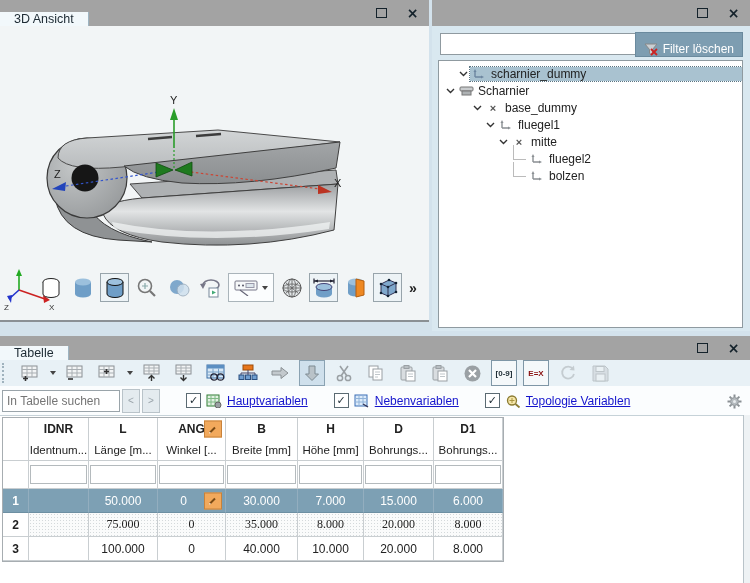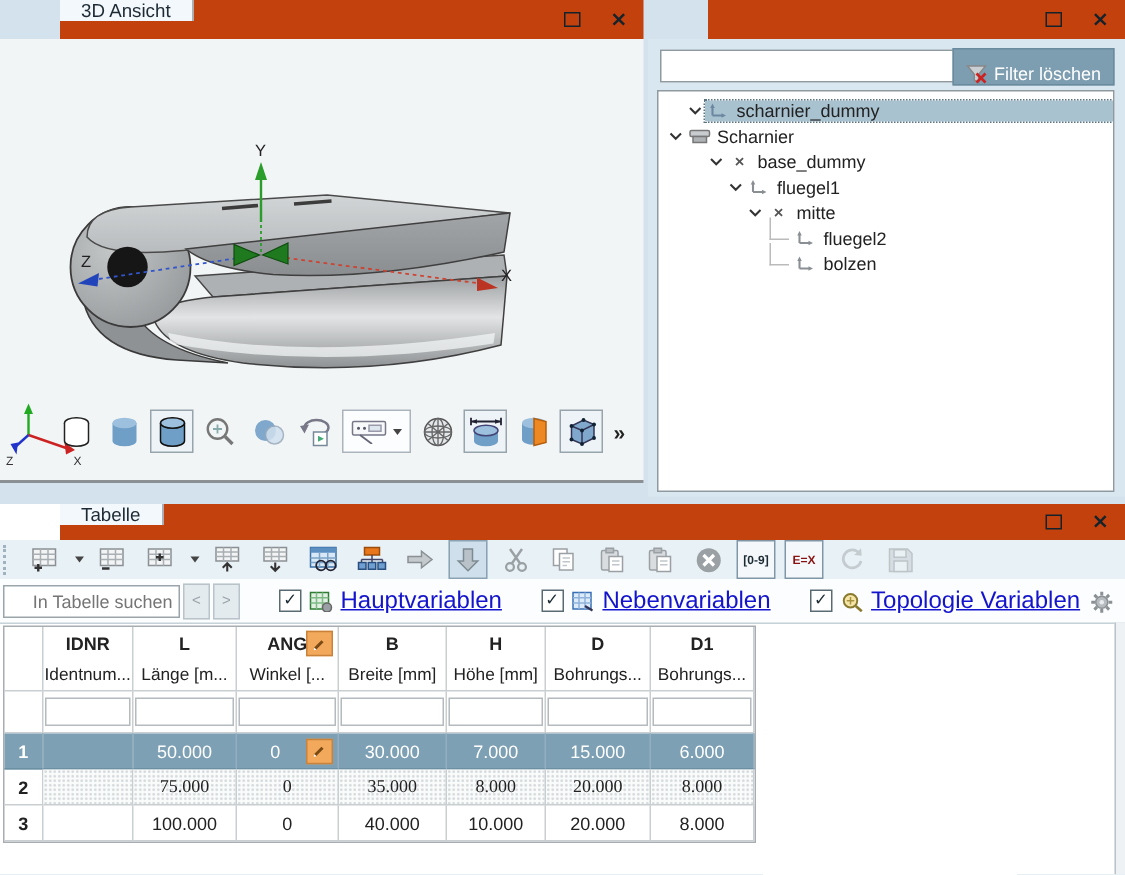--- a/index.html
+++ b/index.html
@@ -1,19 +1,19 @@
 <!DOCTYPE html>
 <html><head>
 <meta charset="utf-8">
 <style>
   html,body{margin:0;padding:0;}
   body{font-family:"Liberation Sans",sans-serif;}
   #app{position:relative;width:750px;height:583px;background:#d3e2ec;overflow:hidden;font-size:12px;color:#222;}
   .panel{position:absolute;}
-  .titlebar{position:relative;height:26px;background:#c2410c;display:flex;align-items:flex-start;margin-left:40px;}
+  .titlebar{position:relative;height:26px;background:#a3a3a3;display:flex;align-items:flex-end;}
   .tab{background:#f2f8fb;color:#1d2a33;display:flex;align-items:center;padding:0 14px;font-size:12.5px;border-right:1px solid #9db4c2;}
   .winbtns{position:absolute;right:10px;top:0;height:100%;display:flex;align-items:center;gap:18px;}
   .wbtn{width:13px;height:13px;display:flex;align-items:center;justify-content:center;cursor:pointer;}
   .maxglyph{width:9px;height:8px;border:1.5px solid #14222b;}
   .xglyph{font-size:14px;font-weight:bold;color:#14222b;line-height:1;font-family:"DejaVu Sans",sans-serif;}
   
   #panel-3d{left:0;top:0;width:429px;height:320px;}
   .viewport{position:relative;width:429px;height:294px;background:#f2f5f6;border-bottom:2px solid #8a9094;}
   .v-toolbar{position:absolute;left:36px;bottom:18px;display:flex;align-items:center;gap:3px;}
   .vico{width:27px;height:27px;display:flex;align-items:center;justify-content:center;border:1px solid transparent;cursor:pointer;}
@@ -39,25 +39,25 @@
   #panel-tabelle .titlebar{height:24px;}
   .t-toolbar{height:26px;background:#e8f1f6;display:flex;align-items:center;gap:6px;padding-left:2px;}
   .grip{width:4px;height:20px;border-left:2px dotted #9fb2bd;margin-right:3px;}
   .tbtn{width:24px;height:24px;display:flex;align-items:center;justify-content:center;border:1px solid transparent;cursor:pointer;position:relative;}
   .tbtn.pressed{background:#cfe0ec;border:1px solid #8aa2b2;}
   .tbtn.toggled{background:#f4f8fa;border:1px solid #7e96a6;}
   .tbtn.disabled{opacity:.45;cursor:default;}
   .caret{width:0;height:0;border-left:3.5px solid transparent;border-right:3.5px solid transparent;border-top:4px solid #444;margin-left:1px;}
   .minitext{font-size:8px;font-weight:bold;color:#1c2b33;letter-spacing:0;}
   .row2{height:29px;background:#fbfdfe;border-bottom:1px solid #c6d2d8;display:flex;align-items:center;position:relative;}
-  .search-input{width:108px;height:20px;border:1px solid #9aa4aa;margin-left:2px;font-size:12px;padding:0 4px;font-family:"Liberation Sans",sans-serif;color:#333;text-align:right;}
+  .search-input{width:108px;height:20px;border:1px solid #9aa4aa;margin-left:2px;font-size:12px;padding:0 4px;font-family:"Liberation Sans",sans-serif;color:#333;}
   .navbtn{width:16px;height:22px;background:#e4ebef;border:1px solid #b9c3c9;color:#9aa4aa;font-size:10px;display:flex;align-items:center;justify-content:center;margin-left:2px;cursor:pointer;}
   .ckgroup{display:flex;align-items:center;gap:5px;margin-left:26px;cursor:pointer;}
   .ckbox{width:13px;height:13px;background:#fff;border:1px solid #5a6a72;display:flex;align-items:center;justify-content:center;font-size:11px;color:#1c2b33;line-height:1;}
-  .cklink{color:#1414cc;text-decoration:underline;font-size:16px;}
+  .cklink{color:#1414cc;text-decoration:underline;font-size:12px;}
   .gear{position:absolute;right:8px;top:8px;cursor:pointer;}
   
   .tbl{position:absolute;left:2px;top:81px;display:grid;grid-template-columns:26px 60px 69px 68px 72px 66px 70px 69px;grid-auto-rows:auto;border:1px solid #a7adb1;background:#fff;}
   .cell{border-right:1px solid #c9ced1;display:flex;align-items:center;justify-content:center;position:relative;overflow:hidden;}
   .hc{height:22px;font-weight:bold;font-size:12px;}
   .dc{height:20px;font-size:11.5px;color:#222;border-bottom:1px solid #c9ced1;}
   .fc{height:27px;border-bottom:1px solid #c9ced1;}
   .flt{width:calc(100% - 8px);height:17px;border:1px solid #b4babd;background:#fff;margin:0;padding:0 2px;font-size:11px;}
   .rc{height:23px;border-bottom:1px solid #c9ced1;font-size:12px;}
   .rownum{font-weight:bold;}

